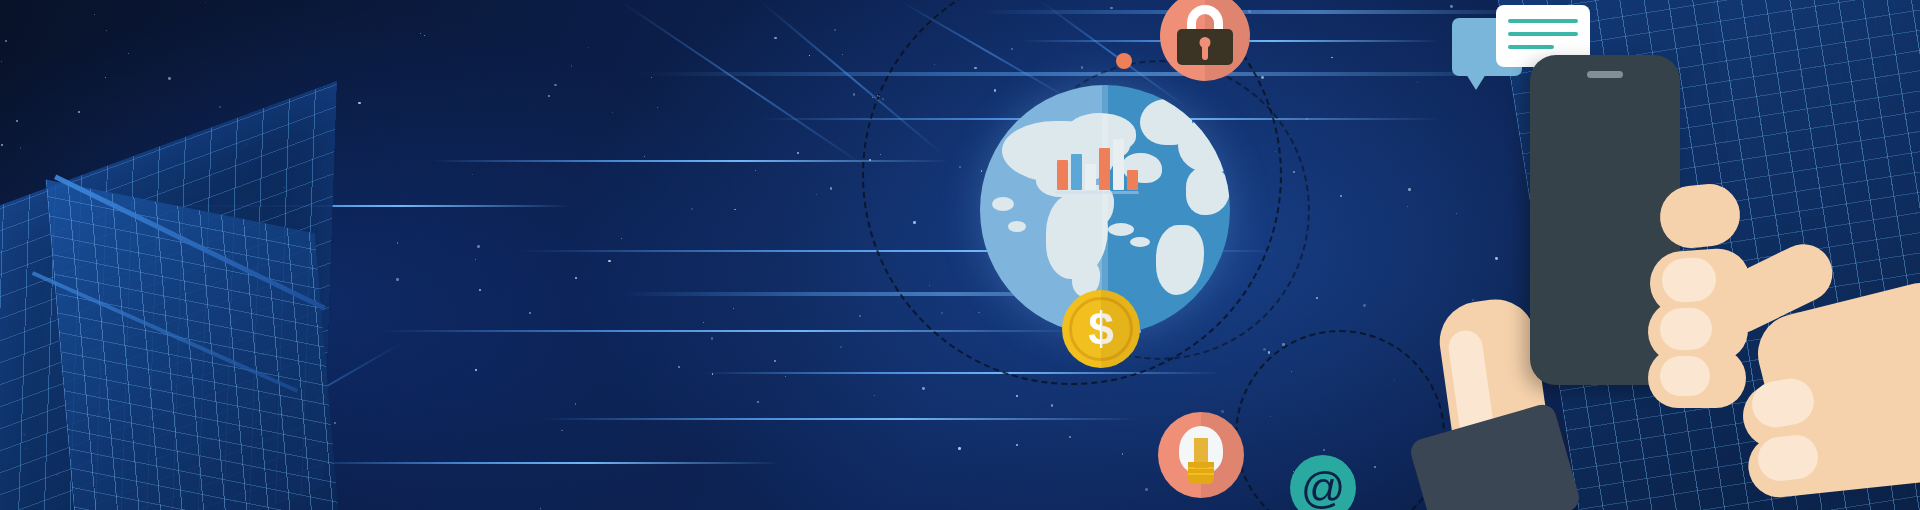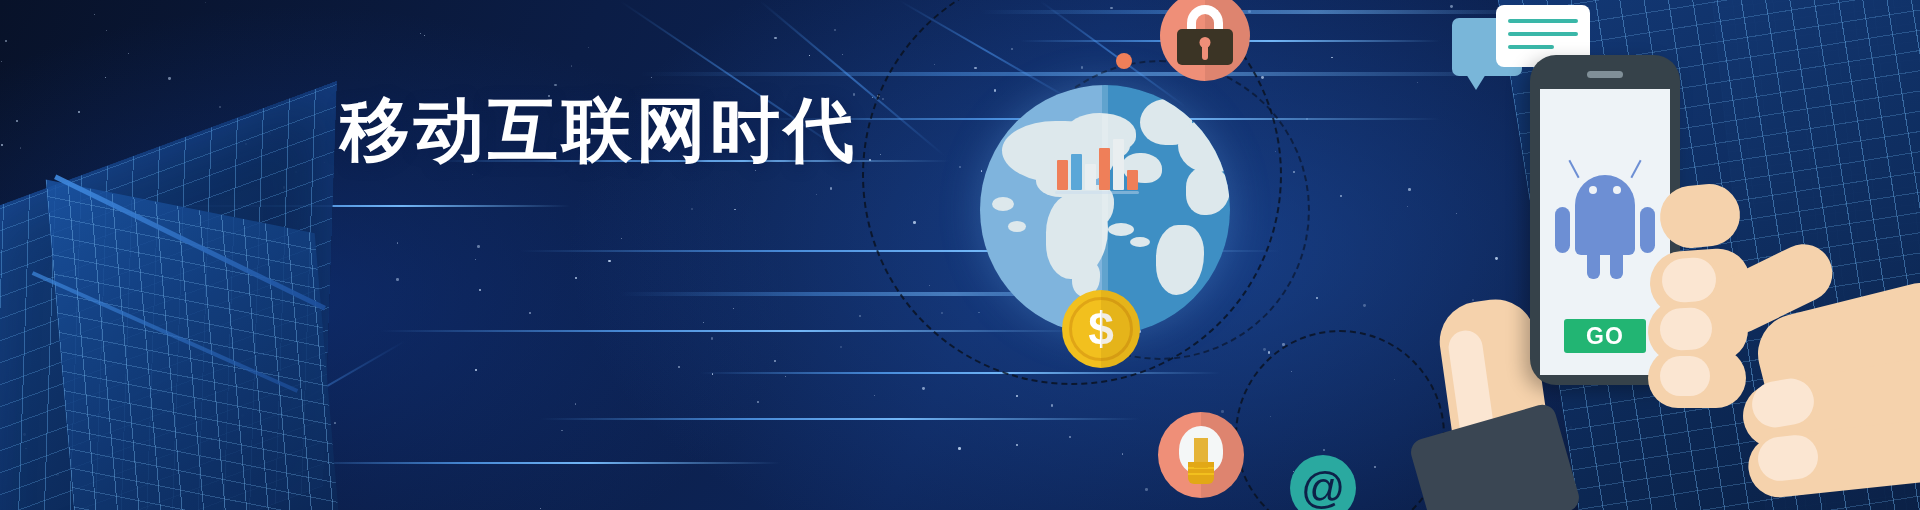--- a/index.html
+++ b/index.html
@@ -446,50 +446,33 @@
     <div class="chatLine" style="left:12px;top:40px;width:46px;"></div>
   </div>
   <div id="chatFrontTail"></div>
 
   <div class="sleeve" style="left:1420px;top:420px;width:150px;height:110px;border-radius:14px;transform:rotate(-16deg);z-index:26;"></div>
   <div class="skin" style="left:1448px;top:300px;width:96px;height:200px;border-radius:40px 40px 20px 20px;transform:rotate(-8deg);z-index:25;"></div>
   <div class="skin2" style="left:1456px;top:330px;width:34px;height:140px;border-radius:20px;transform:rotate(-8deg);z-index:25;"></div>
 
   <div id="phone">
     <div id="speaker"></div>
-    <div id="phoneScreen">
-
-      <div style="position:absolute;left:50%;top:70px;transform:translateX(-50%);width:104px;height:120px;">
-        <div class="droid" style="left:22px;top:16px;width:60px;height:34px;border-radius:30px 30px 0 0;"></div>
-        <div class="droid" style="left:22px;top:48px;width:60px;height:48px;border-radius:0 0 6px 6px;"></div>
-        <div class="droid" style="left:2px;top:48px;width:15px;height:46px;border-radius:8px;"></div>
-        <div class="droid" style="left:87px;top:48px;width:15px;height:46px;border-radius:8px;"></div>
-        <div class="droid" style="left:34px;top:94px;width:13px;height:26px;border-radius:0 0 6px 6px;"></div>
-        <div class="droid" style="left:57px;top:94px;width:13px;height:26px;border-radius:0 0 6px 6px;"></div>
-        <div class="droid" style="left:20px;top:0px;width:2px;height:20px;transform:rotate(-28deg);"></div>
-        <div class="droid" style="left:82px;top:0px;width:2px;height:20px;transform:rotate(28deg);"></div>
-        <div style="position:absolute;left:36px;top:27px;width:8px;height:8px;border-radius:50%;background:#eef3f7;"></div>
-        <div style="position:absolute;left:60px;top:27px;width:8px;height:8px;border-radius:50%;background:#eef3f7;"></div>
-      </div>
-      <div id="goBtn">GO</div>
-    </div>
   </div>
 
   <div class="skin" style="left:1660px;top:185px;width:80px;height:62px;border-radius:34px;transform:rotate(-6deg);z-index:34;"></div>
   <div class="skin" style="left:1650px;top:250px;width:100px;height:64px;border-radius:34px;transform:rotate(-4deg);z-index:34;"></div>
   <div class="skin2" style="left:1662px;top:258px;width:54px;height:44px;border-radius:24px;transform:rotate(-4deg);z-index:35;"></div>
   <div class="skin" style="left:1648px;top:300px;width:100px;height:62px;border-radius:34px;transform:rotate(-2deg);z-index:34;"></div>
   <div class="skin2" style="left:1660px;top:308px;width:52px;height:42px;border-radius:24px;transform:rotate(-2deg);z-index:35;"></div>
   <div class="skin" style="left:1648px;top:348px;width:98px;height:60px;border-radius:32px;z-index:34;"></div>
   <div class="skin2" style="left:1660px;top:356px;width:50px;height:40px;border-radius:22px;z-index:35;"></div>
 
   <div class="skin" style="left:1760px;top:300px;width:190px;height:110px;border-radius:40px 20px 20px 40px;transform:rotate(-14deg);z-index:36;"></div>
   <div class="skin" style="left:1742px;top:372px;width:200px;height:64px;border-radius:34px;transform:rotate(-10deg);z-index:36;"></div>
   <div class="skin2" style="left:1752px;top:380px;width:62px;height:46px;border-radius:24px;transform:rotate(-10deg);z-index:37;"></div>
   <div class="skin" style="left:1748px;top:428px;width:200px;height:62px;border-radius:32px;transform:rotate(-6deg);z-index:36;"></div>
   <div class="skin2" style="left:1758px;top:436px;width:60px;height:44px;border-radius:22px;transform:rotate(-6deg);z-index:37;"></div>
   <div class="skin" style="left:1706px;top:260px;width:130px;height:58px;border-radius:30px;transform:rotate(-26deg);z-index:36;"></div>
 
   <div id="copy">
-    <div id="headline">移动互联网时代</div>
   </div>
 
 </div>
 
 </body></html>

